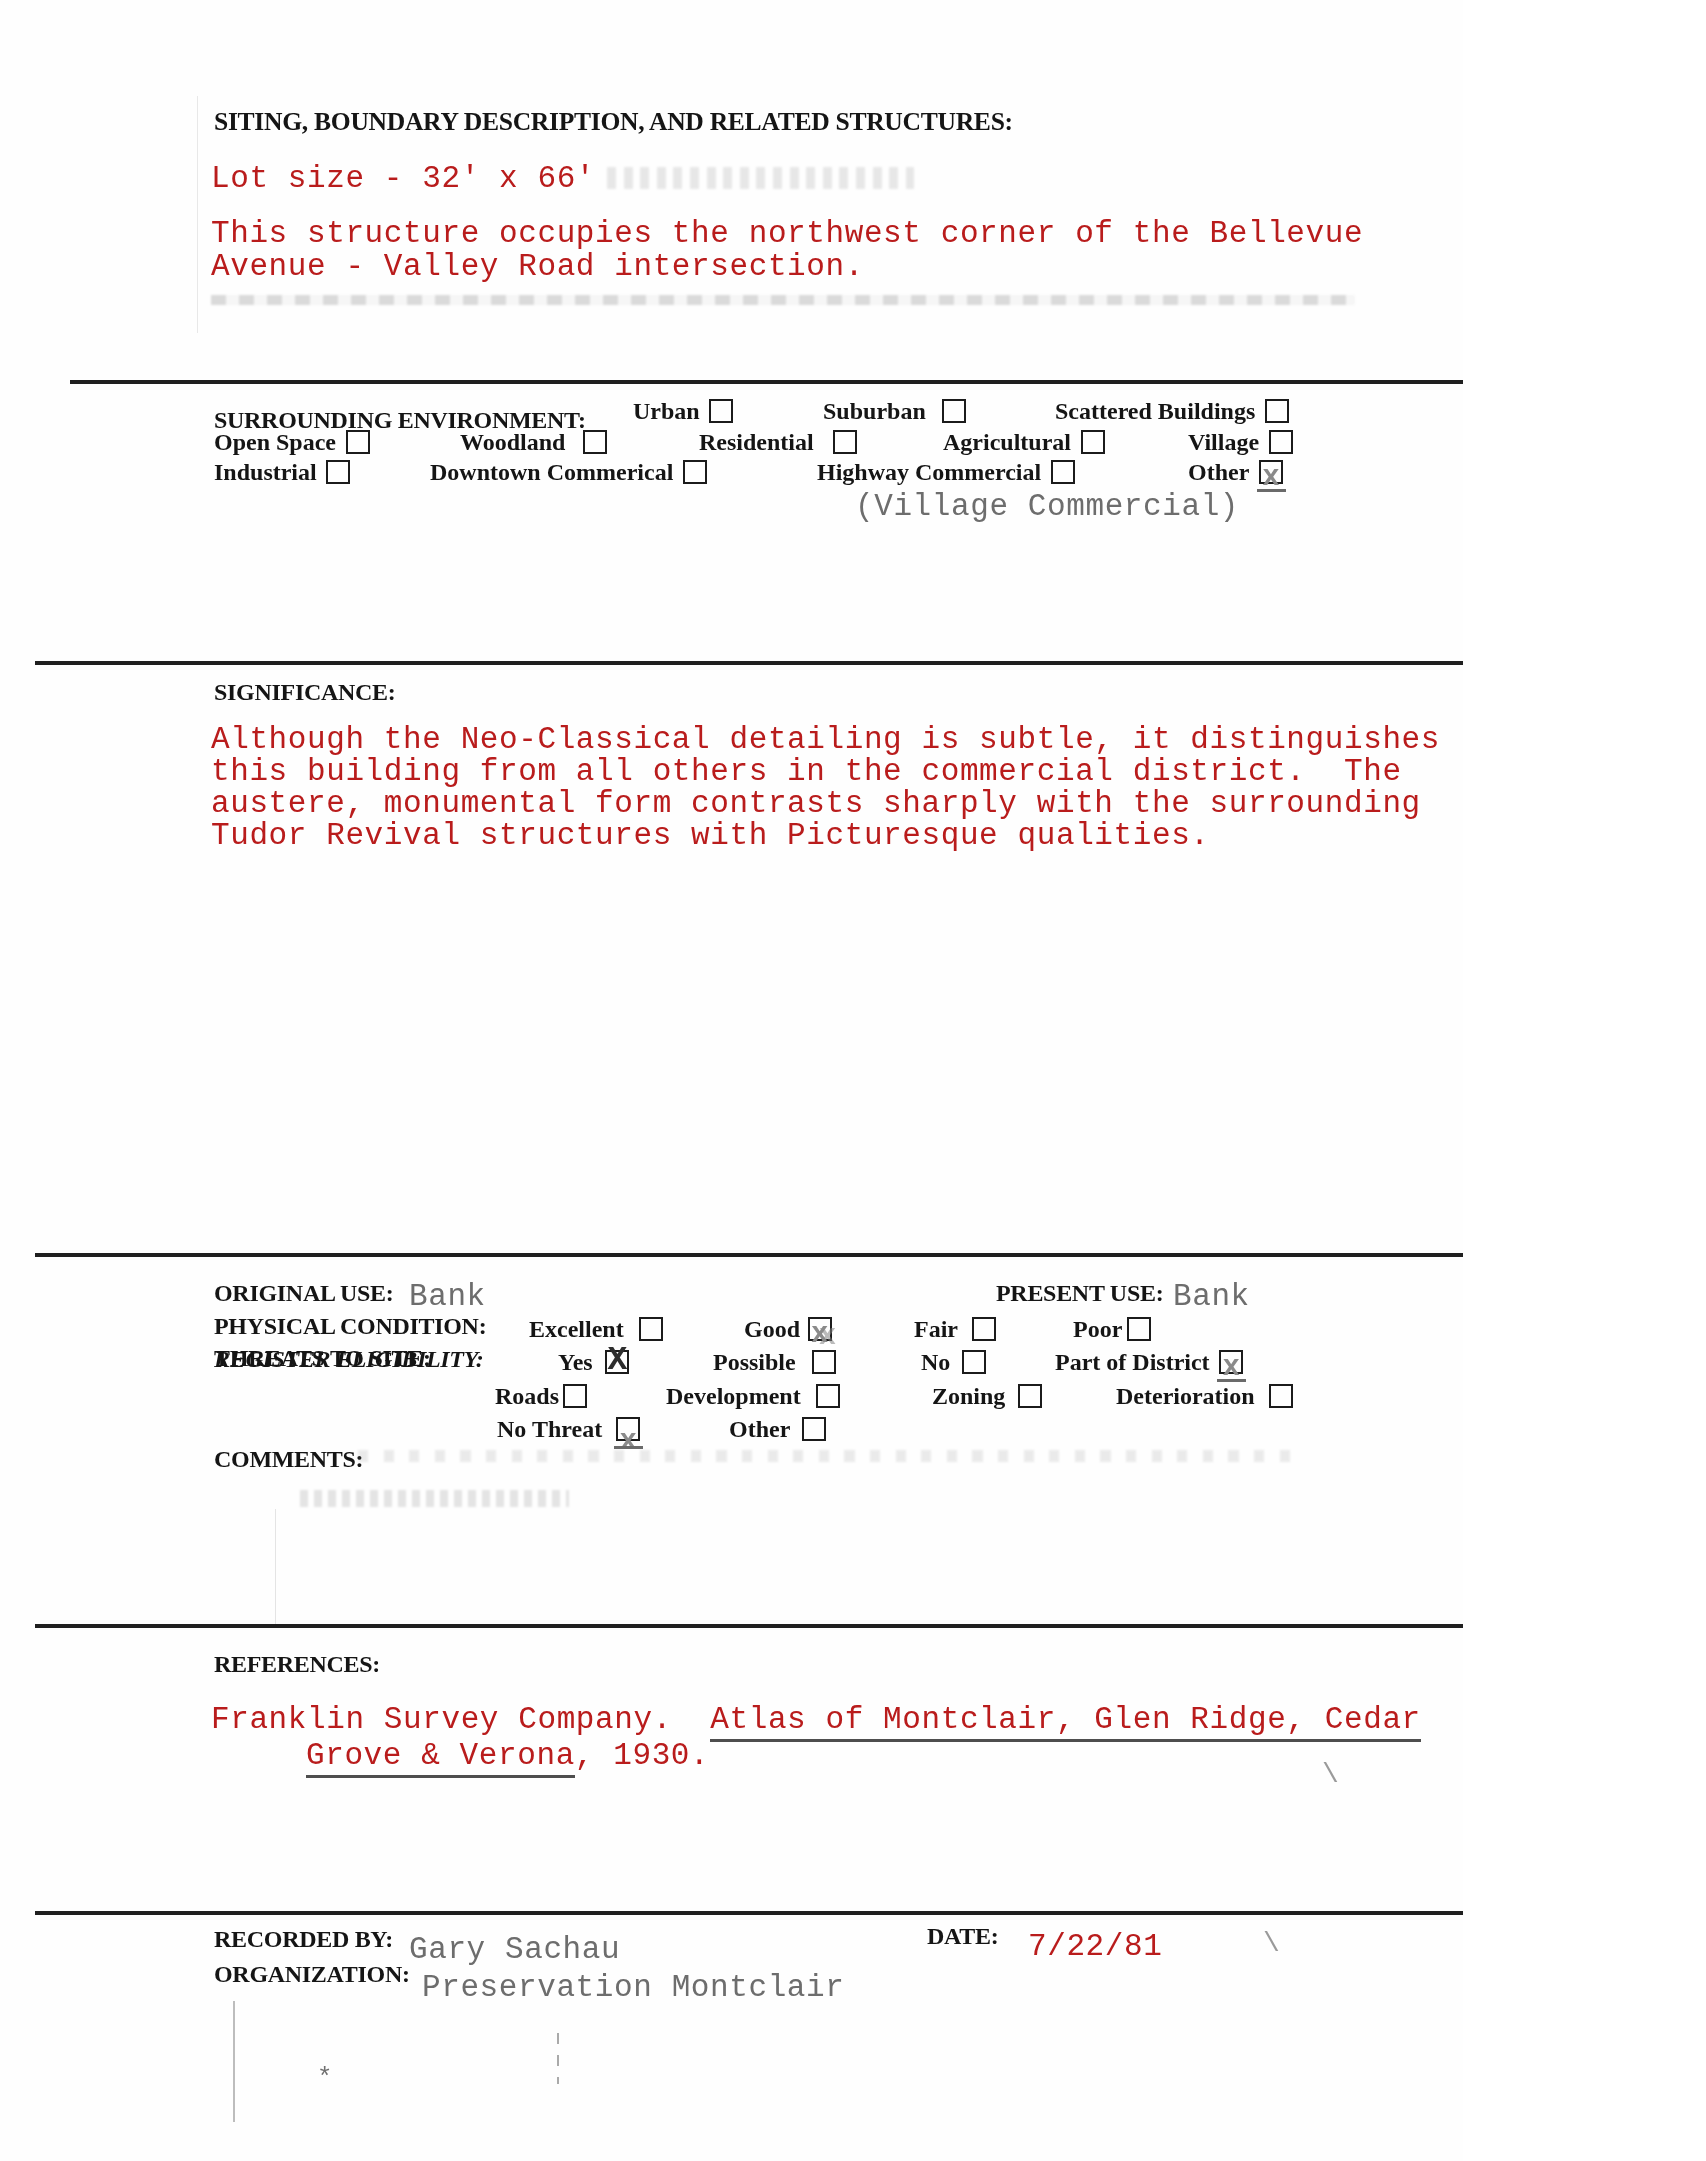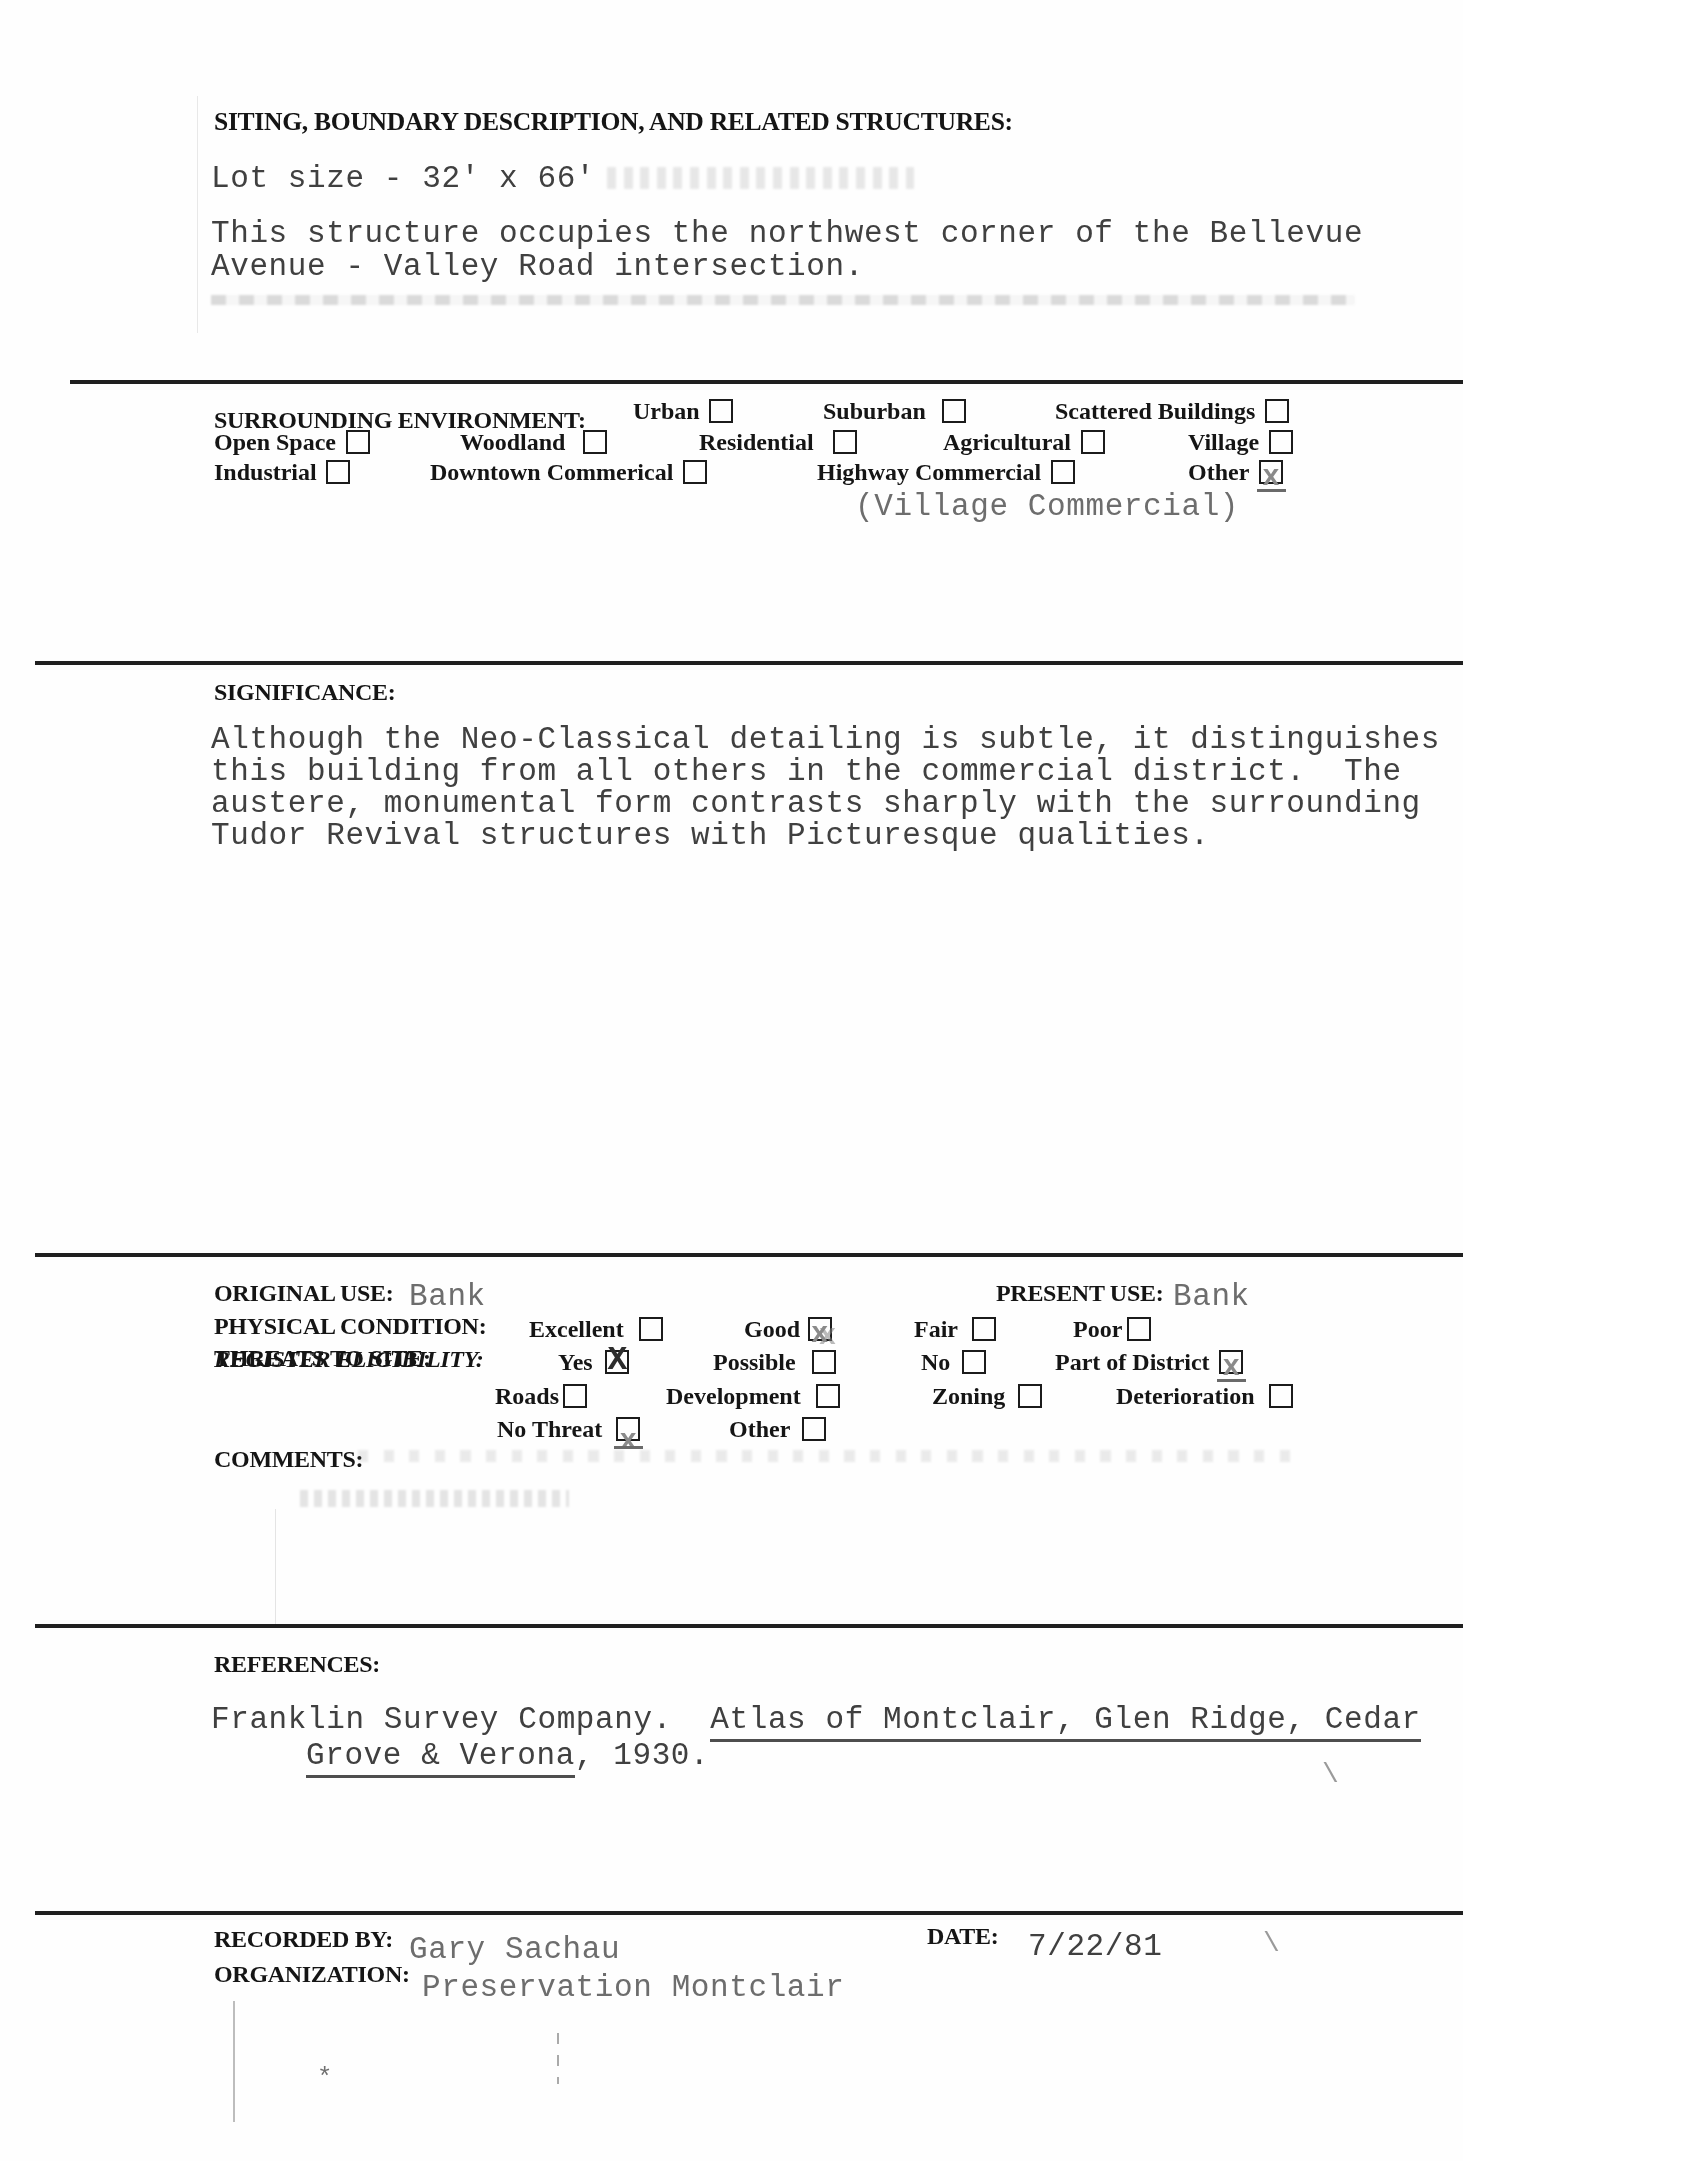--- a/index.html
+++ b/index.html
@@ -9,21 +9,21 @@
     font-family:"Liberation Serif", serif; color:#171717;
   }
   
   .label {
     position:absolute; font-weight:bold; font-size:24px;
     letter-spacing:-0.3px; white-space:pre; color:#151515;
   }
   
   .mono {
     position:absolute; font-family:"Liberation Mono","DejaVu Sans Mono",monospace;
-    font-size:31px; letter-spacing:0.6px; color:#404040; white-space:pre;
+    font-size:31px; letter-spacing:0.6px; color:#b91c1c; white-space:pre;
   }
   .mono.light { color:#6d6d6d; }
   
   .opt { position:absolute; font-weight:bold; font-size:24px; white-space:nowrap; color:#151515; }
   .cb {
     display:inline-block; width:24px; height:24px; box-sizing:border-box;
     border:2.6px solid #1b1b1b; position:relative; top:3.8px; margin-left:9.6px;
     background:transparent;
   }
   .cb .mark {

